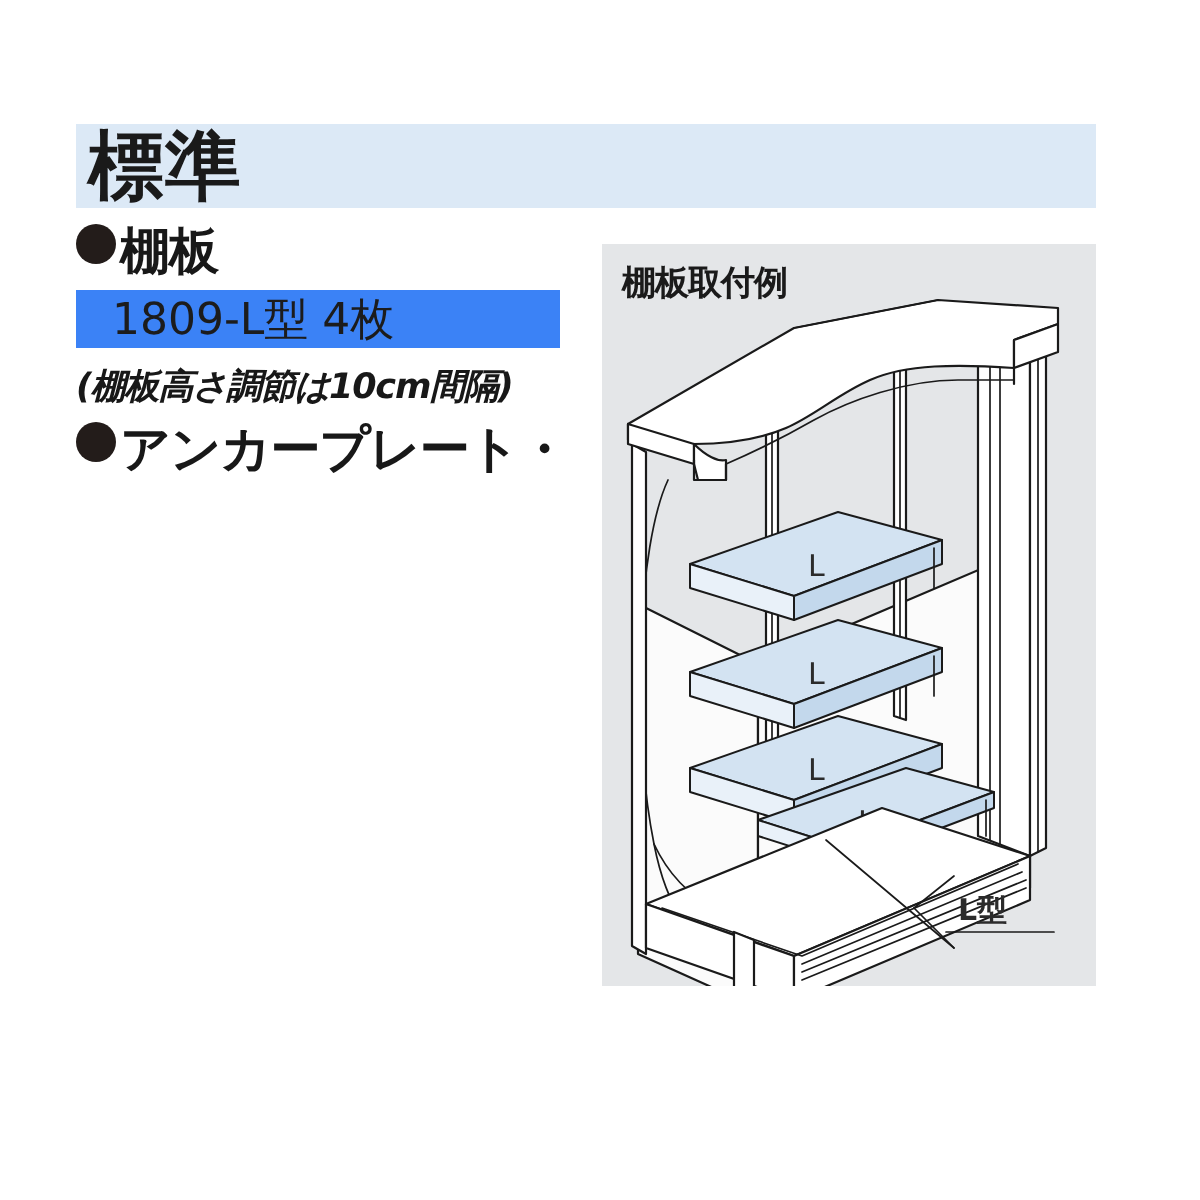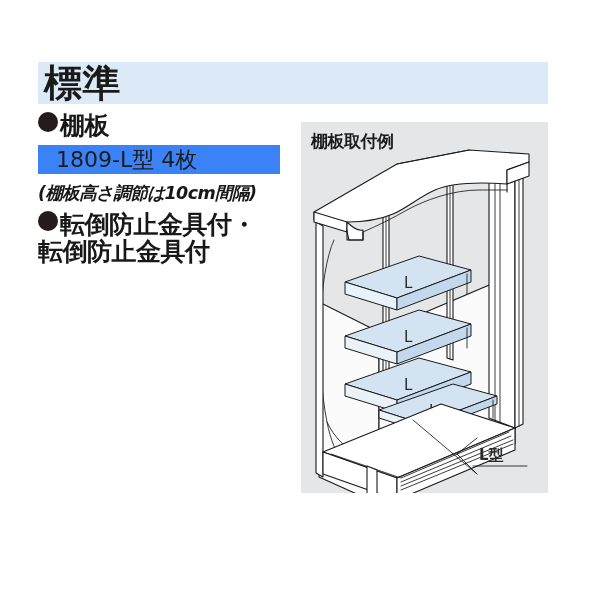--- a/index.html
+++ b/index.html
@@ -155,23 +155,22 @@
     </div>
 
     <div class="model-band">
       <span class="model-text">1809-L型 4枚</span>
     </div>
 
     <div class="note-line">(棚板高さ調節は10cm間隔)</div>
 
     <div class="bullet-line second">
       <span class="bullet-dot"></span>
-      <span class="bullet-text">転倒防止金具付・</span>
+      <span class="bullet-text">アンカープレート・</span>
     </div>
-    <div class="cont-line">転倒防止金具付</div>
 
   </div>
 
   <div class="diagram-panel"></div>
   <div class="diagram-caption">棚板取付例</div>
 
   <svg class="diagram-svg" viewBox="0 0 247 371">
     <defs>
       <style>
         .ln   { stroke:#1a1a1a; stroke-width:1.1; fill:none; stroke-linejoin:round; stroke-linecap:round; }

